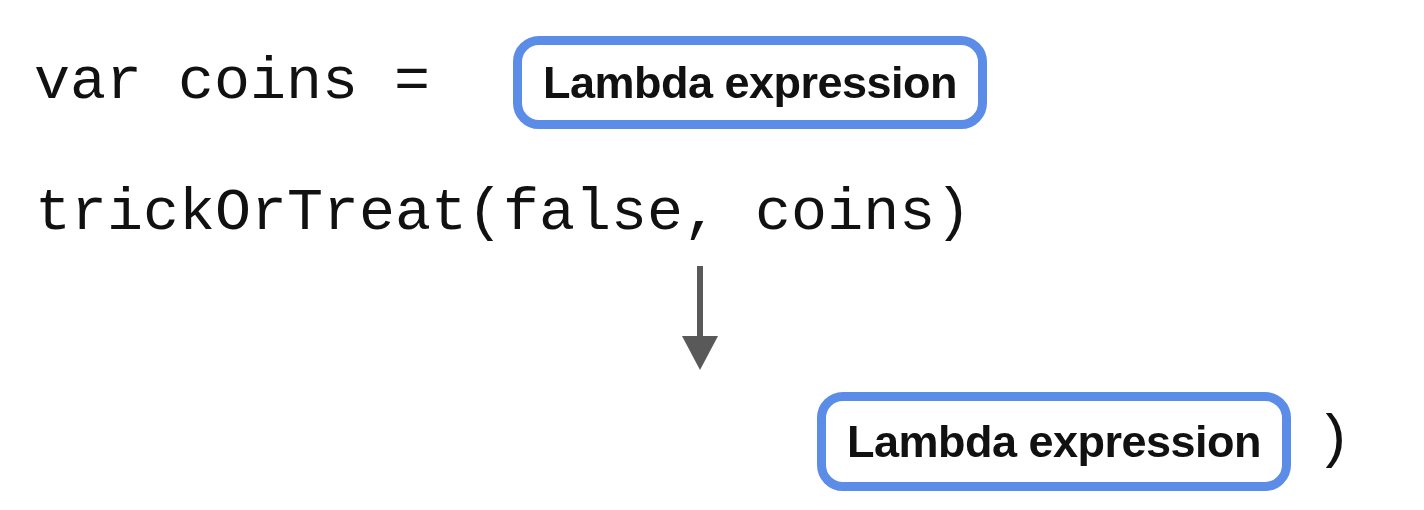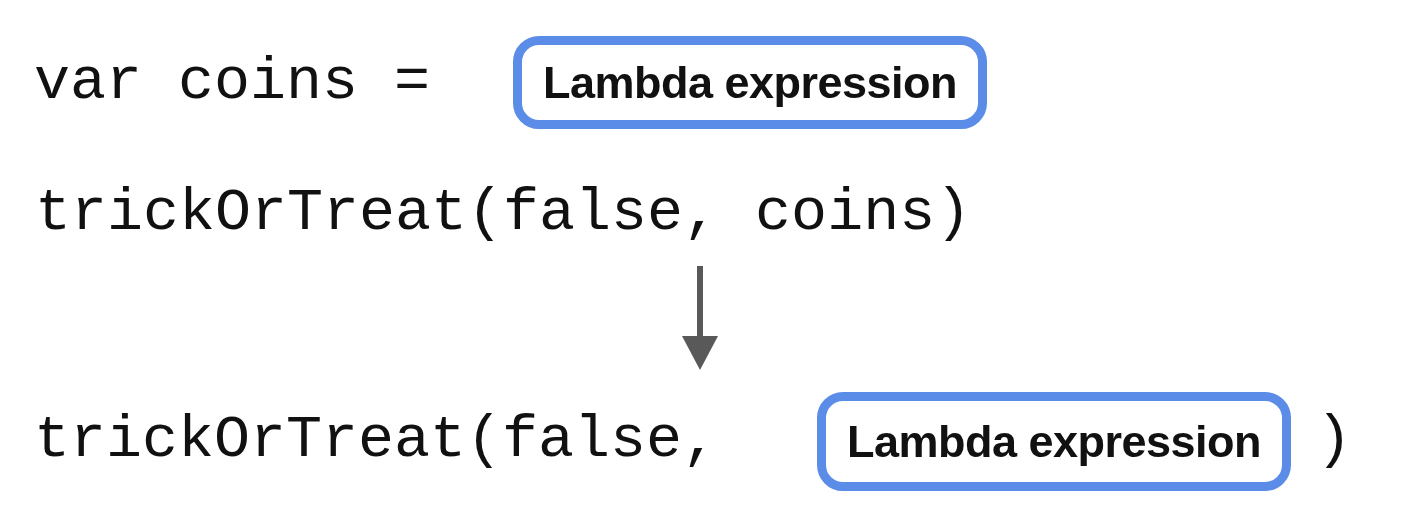--- a/index.html
+++ b/index.html
@@ -109,21 +109,20 @@
     <span class="label">Lambda expression</span>
   </div>
 
   <div class="code" id="line2-code">trickOrTreat(false, coins)</div>
 
   <svg id="transform-arrow" viewBox="0 0 80 118" xmlns="http://www.w3.org/2000/svg">
     <line x1="40" y1="8" x2="40" y2="84" stroke="#595959" stroke-width="6"></line>
     <polygon points="40,112 22,78 58,78" fill="#595959"></polygon>
   </svg>
 
-  <div class="code" id="line3-code-pre">trickOrTreat(false, </div>
 
   <div class="lambda-box" id="lambda-box-2">
     <span class="label">Lambda expression</span>
   </div>
 
   <div class="code" id="line3-code-post">)</div>
 
 </div>
 
 </body></html>

